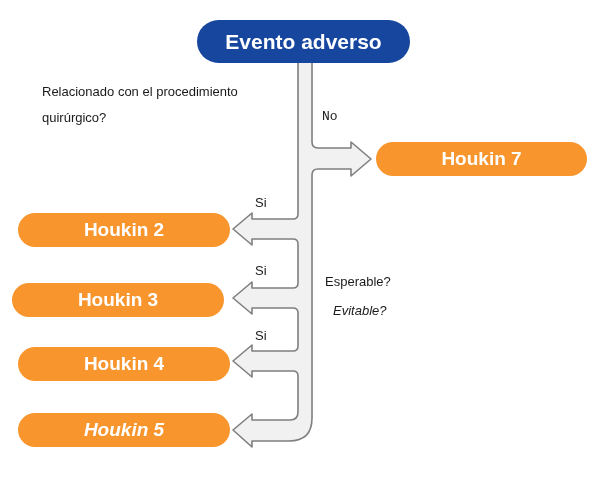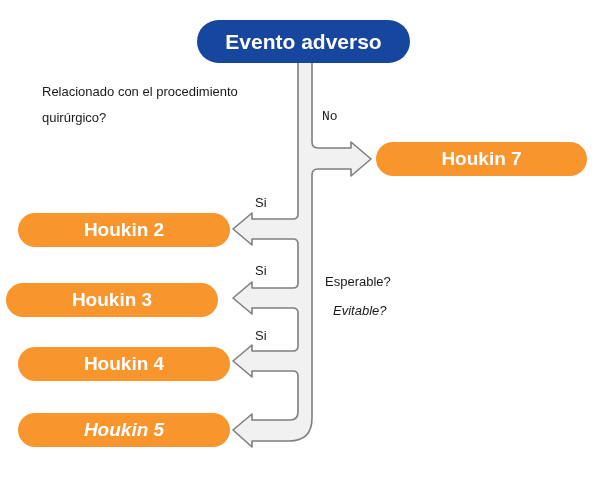--- a/index.html
+++ b/index.html
@@ -48,21 +48,21 @@
   }
   .node-pill {
     background: var(--node_orange, #f8952d);
     border-radius: 17px;
     font-size: 19px;
     width: 212px;
     height: 34px;
   }
   .node-1 { left: 376px; top: 142px; width: 211px; }
   .node-2 { left: 18px;  top: 213px; text-align: right; }
-  .node-3 { left: 6px;  top: 283px; }
+  .node-3 { left: 12px;  top: 283px; }
   .node-4 { left: 18px;  top: 347px; justify-content: center; }
   .node-5 { left: 18px;  top: 413px; font-style: italic; }
   .lbl {
     position: absolute;
     color: var(--text, #1a1a1a);
     font-size: 13px;
     line-height: 26px;
   }
   .lbl-main-question { left: 42px;  top: 79px;  width: 252px; }
   .lbl-no            { left: 322px; top: 104px; font-family: Liberation Mono, monospace; }

